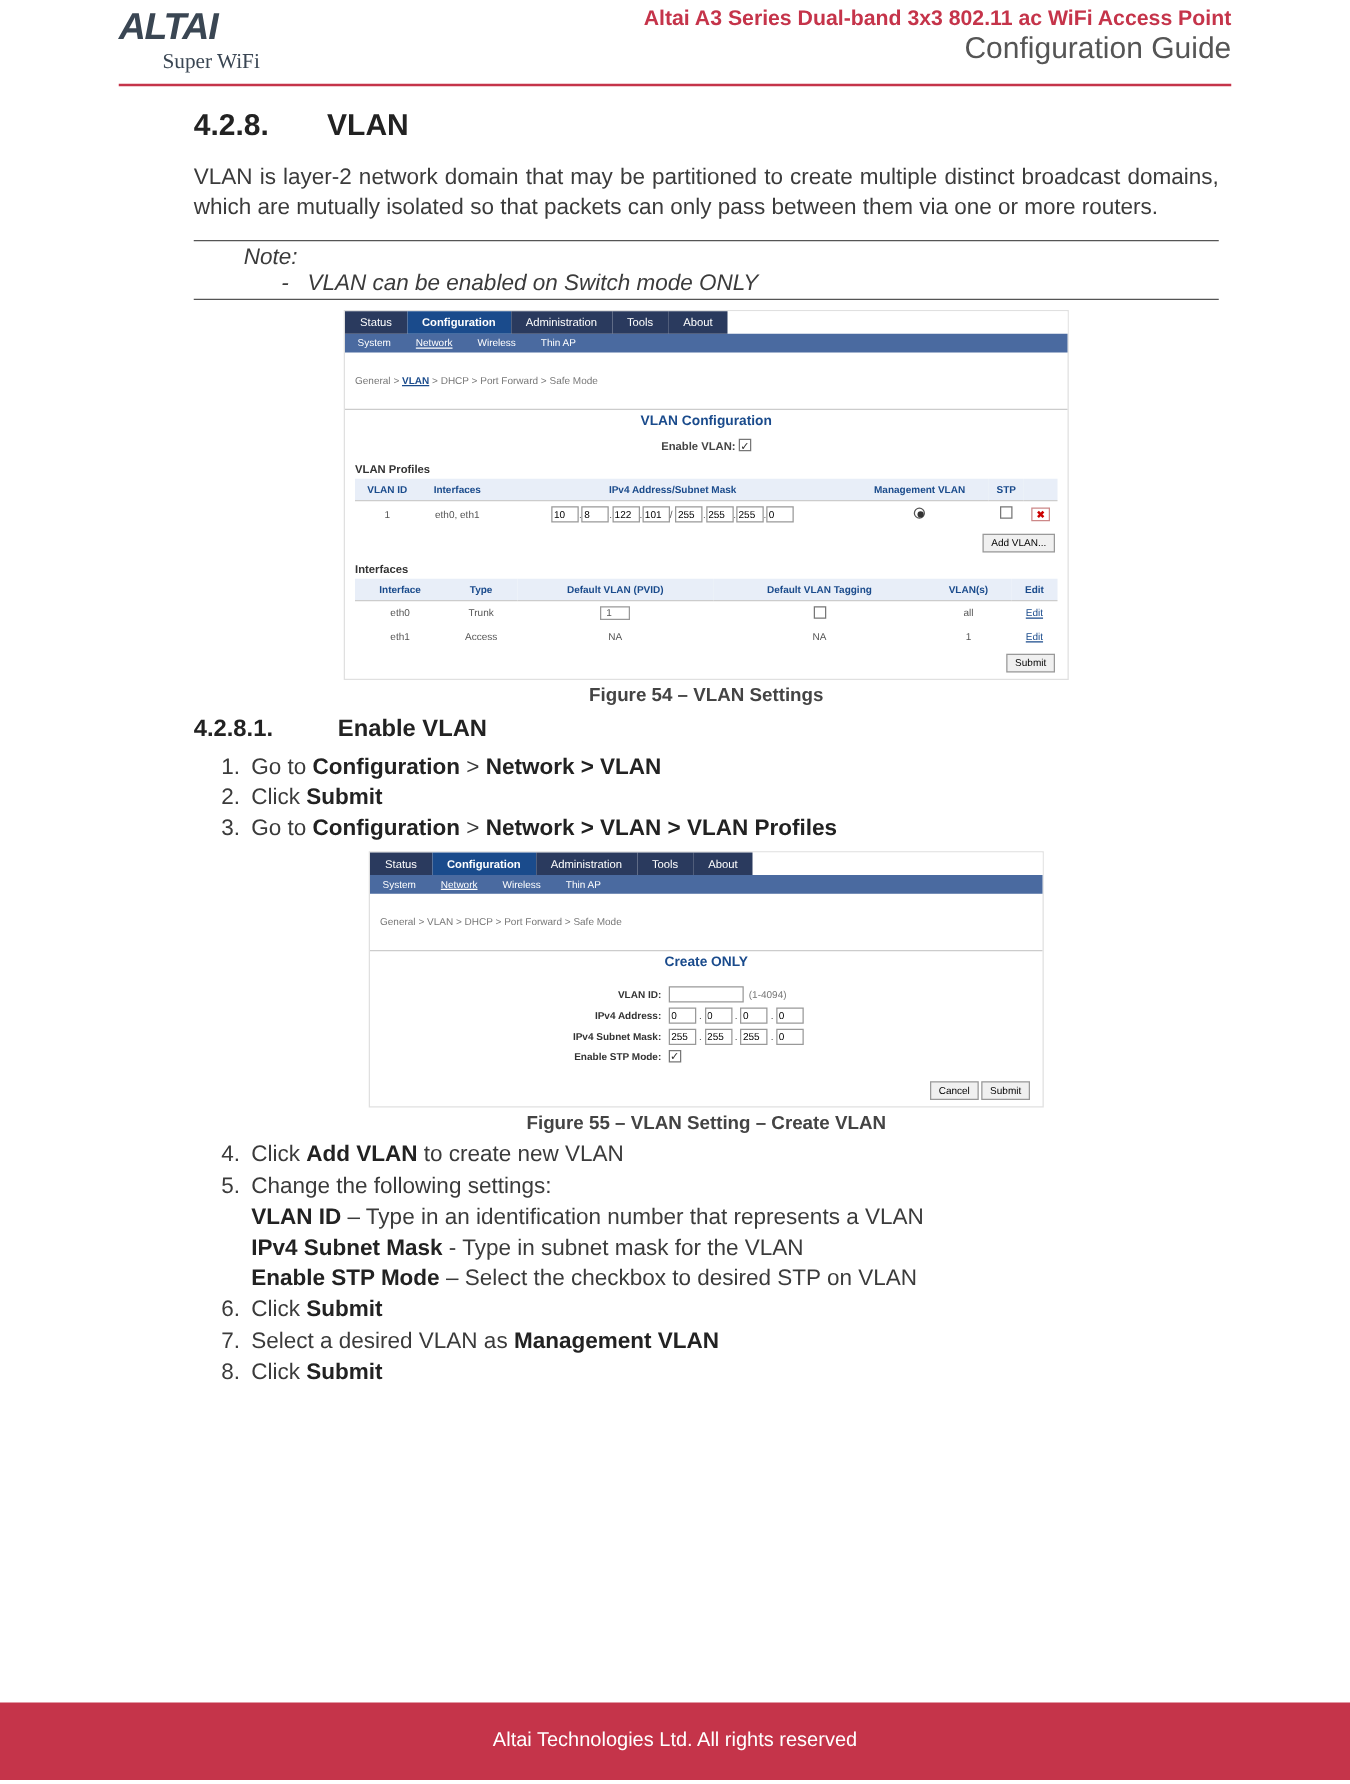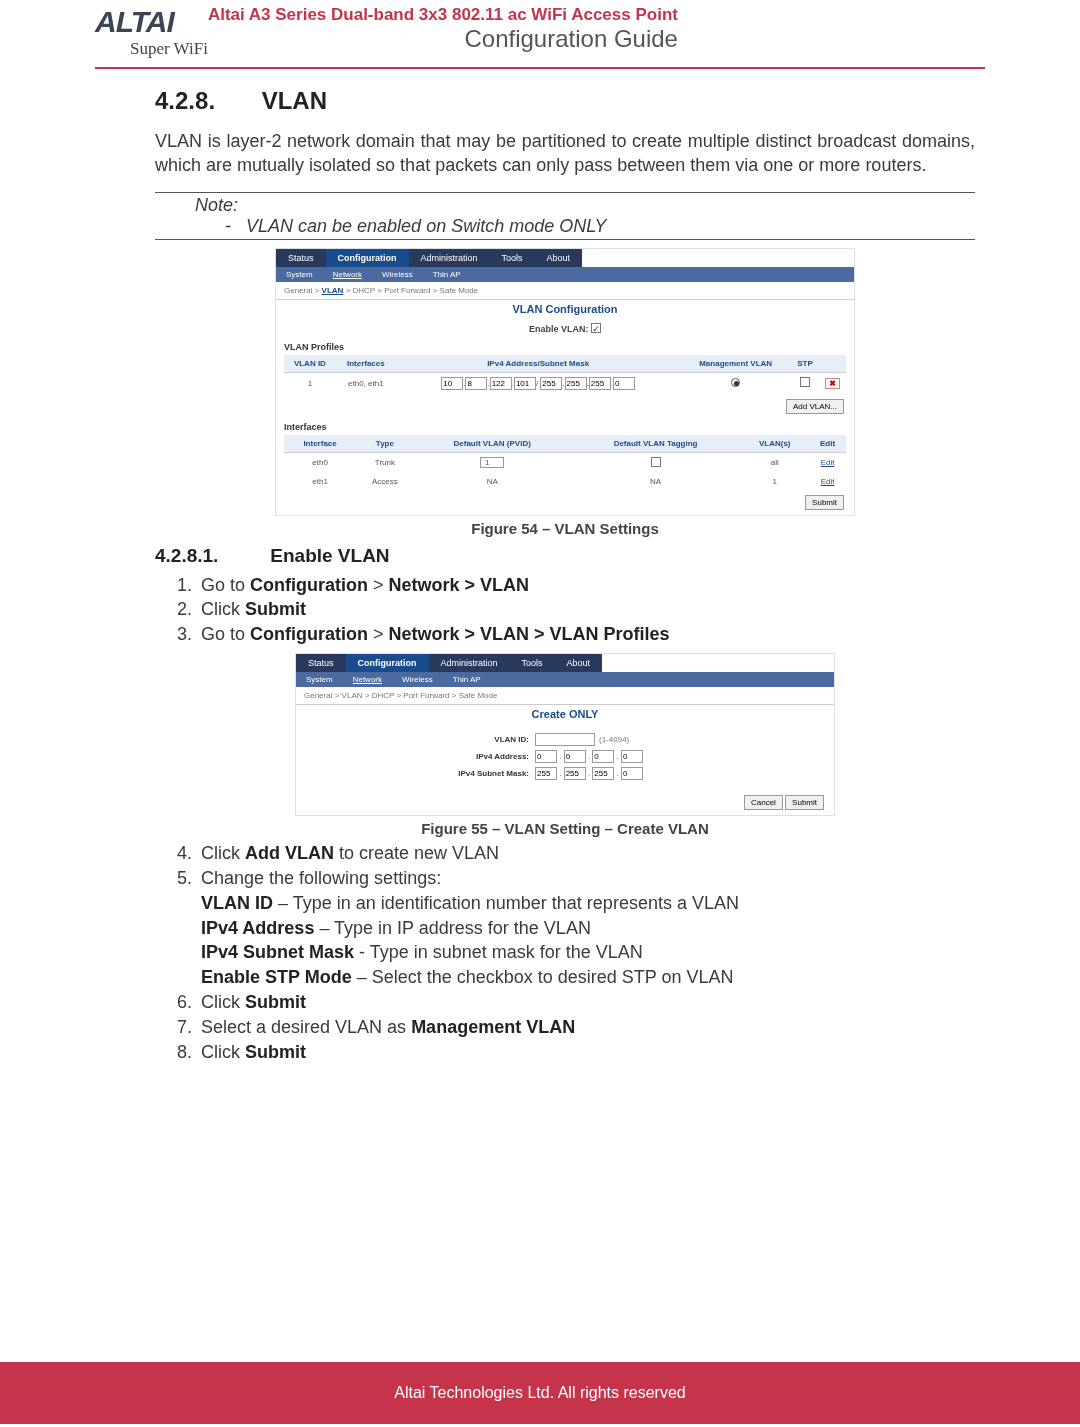--- a/index.html
+++ b/index.html
@@ -9,26 +9,27 @@
     width: 1080px;
     height: 1427px;
     position: relative;
     color: #444;
   }
   .page {
     padding: 0 95px;
   }
   .header {
     display: flex;
-    justify-content: flex-start;
+    justify-content: space-between;
     align-items: flex-start;
     padding-top: 5px;
     border-bottom: 2px solid #c5344a;
     padding-bottom: 8px;
     margin-bottom: 18px;
+    gap: 28px;
   }
   .logo-block { text-align:left; }
   .logo-text {
     font-family: Arial, sans-serif;
     font-weight: 900;
     font-size: 30px;
     color: #3a4653;
     letter-spacing: -1px;
     font-style: italic;
   }
@@ -127,21 +128,21 @@
     border: 1px solid #e0e0e0;
   }
   .shot1 { width: 580px; font-size: 9px; font-family: Arial, sans-serif; }
   .tabs-main { display:flex; background:#fff; }
   .tabs-main div { padding:4px 12px; color:#fff; font-size:9px; }
   .tab-dark { background:#2a3a5e; }
   .tab-active { background:#1a4b8c; font-weight:bold; }
   .subtabs { display:flex; background:#4a6aa0; color:#fff; font-size:8px; }
   .subtabs div { padding:3px 10px; }
   .subtab-active { font-weight:normal; text-decoration:underline; }
-  .bcrumb { font-size:8px; padding:4px 8px; color:#777; }
+  .bcrumb { font-size:8px; padding:18px 8px; color:#777; }
   .bcrumb .cur { color:#1a4b8c; font-weight:bold; text-decoration:underline; }
   .conf-title { text-align:center; color:#1a4b8c; font-weight:bold; font-size:11px; padding:3px 0; border-top:1px solid #ccc; }
   .enable-row { text-align:center; padding:5px 0; font-size:9px; }
   .sec-label { font-weight:bold; font-size:9px; padding:3px 8px; color:#333; }
   table.prof { width: calc(100% - 16px); margin:0 8px; border-collapse:collapse; font-size:8px; }
   table.prof th { background:#e8eef8; color:#1a4b8c; padding:4px 2px; border-bottom:1px solid #ccc; }
   table.prof td { padding:4px 2px; text-align:center; color:#555; }
   .ip-in { width:22px; font-size:8px; border:1px solid #999; text-align:left; padding:1px; }
   .radio-dot { display:inline-block; width:9px; height:9px; border:1px solid #555; border-radius:50%; position:relative; }
   .radio-dot.checked::after { content:""; position:absolute; width:5px; height:5px; background:#333; border-radius:50%; top:2px; left:2px; }
@@ -324,34 +325,37 @@
           <div class="fld">
             <input class="ip-in" value="0" style=""> . <input class="ip-in" value="0" style=""> . <input class="ip-in" value="0" style=""> . <input class="ip-in" value="0" style="">
           </div>
         </div>
         <div class="form-row">
           <div class="lbl">IPv4 Subnet Mask:</div>
           <div class="fld">
             <input class="ip-in" value="255" style=""> . <input class="ip-in" value="255" style=""> . <input class="ip-in" value="255" style=""> . <input class="ip-in" value="0" style="">
           </div>
         </div>
+        <div class="form-row">
+          <div class="lbl">Enable STP Mode:</div>
+          <div class="fld"><span class="cb checked"></span></div>
+        </div>
       </div>
       <div class="btn-row">
         <button class="btn-sm">Cancel</button>
         <button class="btn-sm">Submit</button>
       </div>
     </div>
     <div class="fig-caption">Figure 55 – VLAN Setting – Create VLAN</div>
 
     <ol class="steps" start="4">
       <li><span>Click </span><span class="b">Add VLAN</span><span> to create new VLAN</span></li>
       <li>
         <span>Change the following settings:</span>
         <div class="indent-sub"><span class="b">VLAN ID</span><span> – Type in an identification number that represents a VLAN</span></div>
-        <div class="indent-sub"><span class="b">IPv4 Address</span><span> – Type in IP address for the VLAN</span></div>
         <div class="indent-sub"><span class="b">IPv4 Subnet Mask</span><span> - Type in subnet mask for the VLAN</span></div>
         <div class="indent-sub"><span class="b">Enable STP Mode</span><span> – Select the checkbox to desired STP on VLAN</span></div>
       </li>
       <li><span>Click </span><span class="b">Submit</span></li>
       <li><span>Select a desired VLAN as </span><span class="b">Management VLAN</span></li>
       <li><span>Click </span><span class="b">Submit</span></li>
     </ol>
 
   </div>
 </div>

